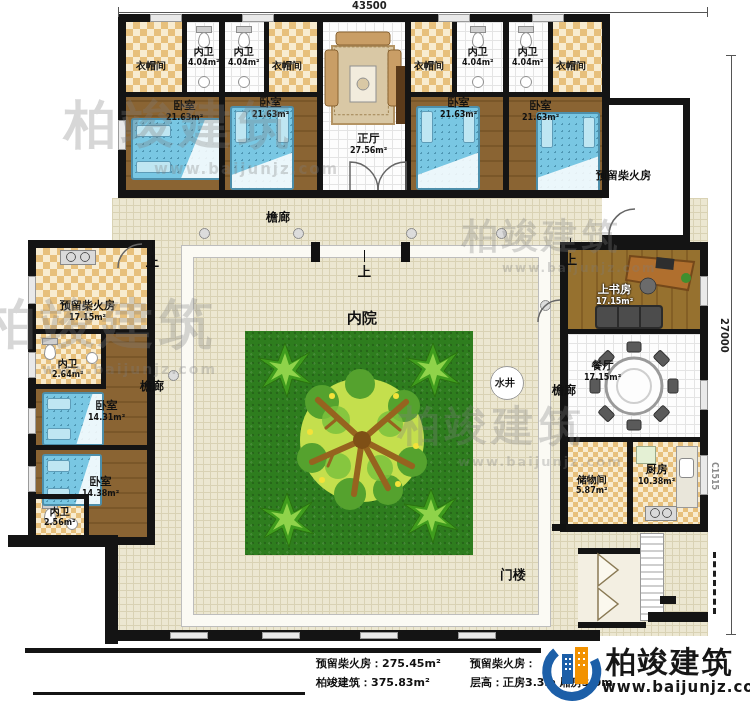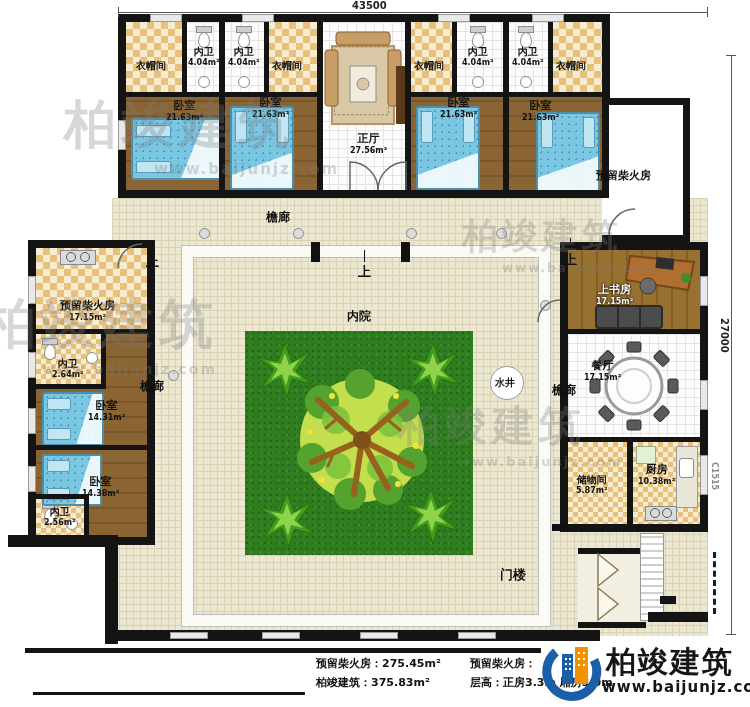--- a/index.html
+++ b/index.html
@@ -341,21 +341,21 @@
   <svg style="left:0;top:0;" width="750" height="707" viewBox="0 0 750 707" pointer-events="none">
     <g fill="none" stroke="#666" stroke-width="1.5">
       <path d="M378,190 A28,28 0 0 0 350,162 L350,190"></path>
       <path d="M378,190 A28,28 0 0 1 406,162 L406,190"></path>
       <path d="M609,235 A26,26 0 0 1 635,209"></path>
       <path d="M118,268 A24,24 0 0 1 142,244"></path>
       <path d="M560,300 A22,22 0 0 0 538,322"></path>
     </g>
   </svg>
 
-  <div class="lbl" style="left:347px;top:310px;font-size:12px;"><span>内院</span></div>
+  <div class="lbl" style="left:347px;top:310px;font-size:15px;"><span>内院</span></div>
   <div class="abs" style="left:490px;top:366px;width:32px;height:32px;background:#fff;border:1px solid #9a9a9a;border-radius:50%;"></div>
   <div class="lbl f10" style="left:495px;top:377px;"><span>水井</span></div>
   <div class="lbl" style="left:266px;top:211px;font-size:12px;"><span>檐廊</span></div>
   <div class="lbl" style="left:140px;top:380px;font-size:12px;"><span>檐廊</span></div>
   <div class="lbl" style="left:552px;top:384px;font-size:12px;"><span>檐廊</span></div>
   <div class="upmark" style="left:146px;top:240px;"><i></i><span>上</span></div>
   <div class="upmark" style="left:358px;top:250px;"><i></i><span>上</span></div>
   <div class="upmark" style="left:564px;top:238px;"><i></i><span>上</span></div>
 
   <div class="wm" style="left:64px;top:90px;font-size:52px;letter-spacing:6px;"><span>柏竣建筑</span><span class="url" style="font-size:15px;margin-left:90px;">www.baijunjz.com</span></div>

